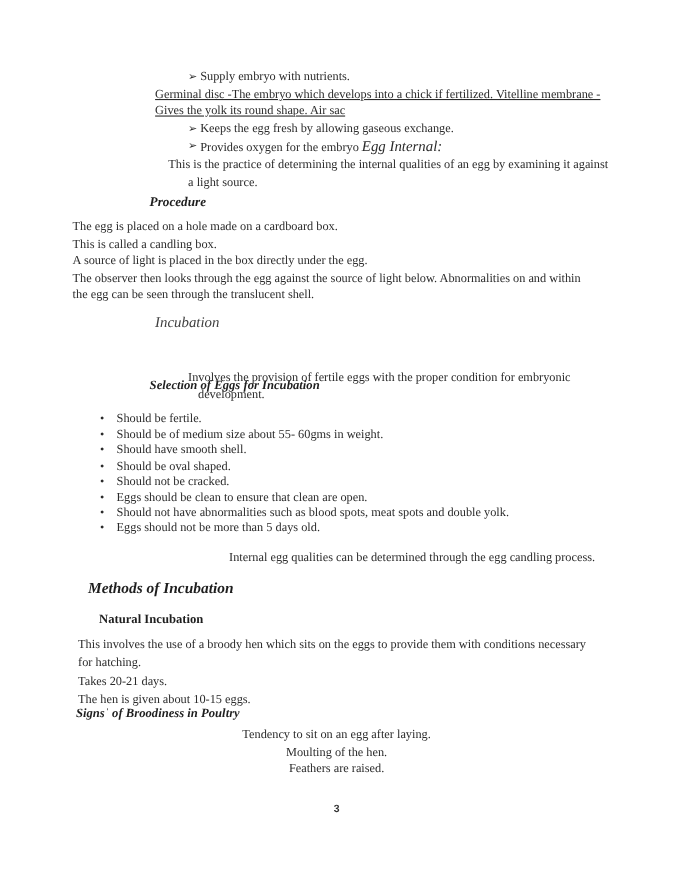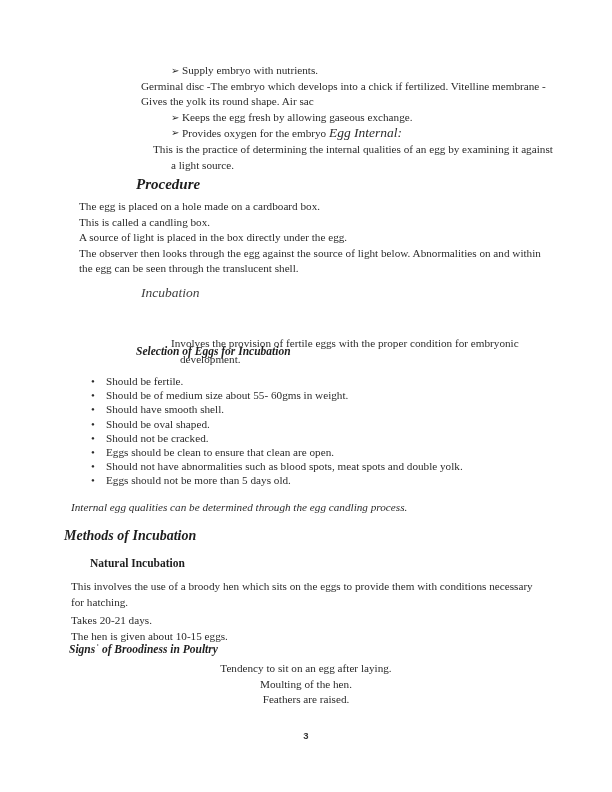--- a/index.html
+++ b/index.html
@@ -102,24 +102,24 @@
   .bullets li .dot {
     position: absolute;
     left: 22px;
     top: 0;
     font-size: 11px;
     line-height: 14.2px;
   }
 
   .italic-note {
     position: absolute;
-    font-style: italic;
-    font-size: 11.2px;
-    line-height: 15.6px;
-    color: #2b2b2b;
+    font-size: 11.2px;
+    line-height: 15.6px;
+    color: #2b2b2b;
+    text-align: right;
   }
 
   .pagenum {
     position: absolute;
     font-family: "Liberation Sans", "DejaVu Sans", sans-serif;
     font-weight: bold;
     font-size: 9.5px;
     color: #333333;
     text-align: center;
   }
@@ -134,38 +134,38 @@
 
 <div class="page">
 
   <div class="tb" style="left:141px; top:63px; width:416px;">
 
     <span class="arrow-line" style="padding-left:41px;">
       <span class="arrow-glyph" style="left:30px;">➢</span>
       <span>Supply embryo with nutrients.</span>
     </span>
 
-    <span class="ln" style="display:block; text-align:left;">Germinal disc -The embryo which develops into a chick if fertilized.  Vitelline membrane - Gives the yolk its round shape.  Air sac</span>
+    <span class="ln" style="display:block; text-align:left;text-decoration:underline;">Germinal disc -The embryo which develops into a chick if fertilized.  Vitelline membrane - Gives the yolk its round shape.  Air sac</span>
 
     <span class="arrow-line" style="padding-left:41px;">
       <span class="arrow-glyph" style="left:30px;">➢</span>
       <span>Keeps the egg fresh by allowing gaseous exchange.</span>
     </span>
 
     <span class="arrow-line" style="padding-left:41px;">
       <span class="arrow-glyph" style="left:30px;">➢</span>
       <span>Provides oxygen for the embryo </span><span class="big-italic">Egg Internal:</span>
     </span>
 
     <span class="hang" style="padding-left:30px; text-indent:-18px;">This is the practice of determining the internal qualities of an egg by examining it against a light source.</span>
   </div>
 
-  <div class="h-bi" style="left:136px; top:176px; font-size:15px;">Procedure</div>
-
-  <div class="tb" style="left:79px; top:199px; width:470px;">
+  <div class="h-bi" style="left:136px; top:176px; font-size:12px;">Procedure</div>
+
+  <div class="tb" style="left:66px; top:199px; width:470px;">
     <span class="ln">The egg is placed on a hole made on a  cardboard box.</span>
     <span class="ln">This is called a candling box.</span>
     <span class="ln">A source of light is placed in the box directly under the egg.</span>
     <span class="ln">The observer then looks through the egg against the source of light below.   Abnormalities on and within the egg can be seen through the translucent shell.</span>
   </div>
 
   <div class="h-i" style="left:141px; top:285px; font-size:13.5px;">Incubation</div>
 
   <div class="tb" style="left:171px; top:304px; width:385px;">
     <span class="hang-sm">Involves the provision of fertile eggs with the proper condition for embryonic development.</span>
@@ -204,21 +204,21 @@
     </li>
     <li>
       <span class="dot">•</span>
       <span>Eggs should not be more than 5 days old.</span>
     </li>
   </ul>
 
 
   <div class="italic-note" style="left:71px; top:500px; width:470px;">Internal egg qualities can be determined through the egg candling process.</div>
 
-  <div class="h-bi" style="left:64px; top:528px; font-size:14px;">Methods of Incubation</div>
+  <div class="h-bi" style="left:80px; top:528px; font-size:14px;">Methods of Incubation</div>
 
   <div class="h-b" style="left:70px; top:557px; font-size:11.5px;margin-left:20px;">Natural Incubation</div>
 
   <div class="tb" style="left:71px; top:579px; width:470px;">This involves the use of a broody hen which sits on the eggs to provide them with conditions necessary for hatching.</div>
 
   <div class="tb" style="left:71px; top:613px; width:470px;">
     <span class="ln">Takes 20-21 days.</span>
     <span class="ln">The hen is given about 10-15 eggs.</span>
   </div>
 

